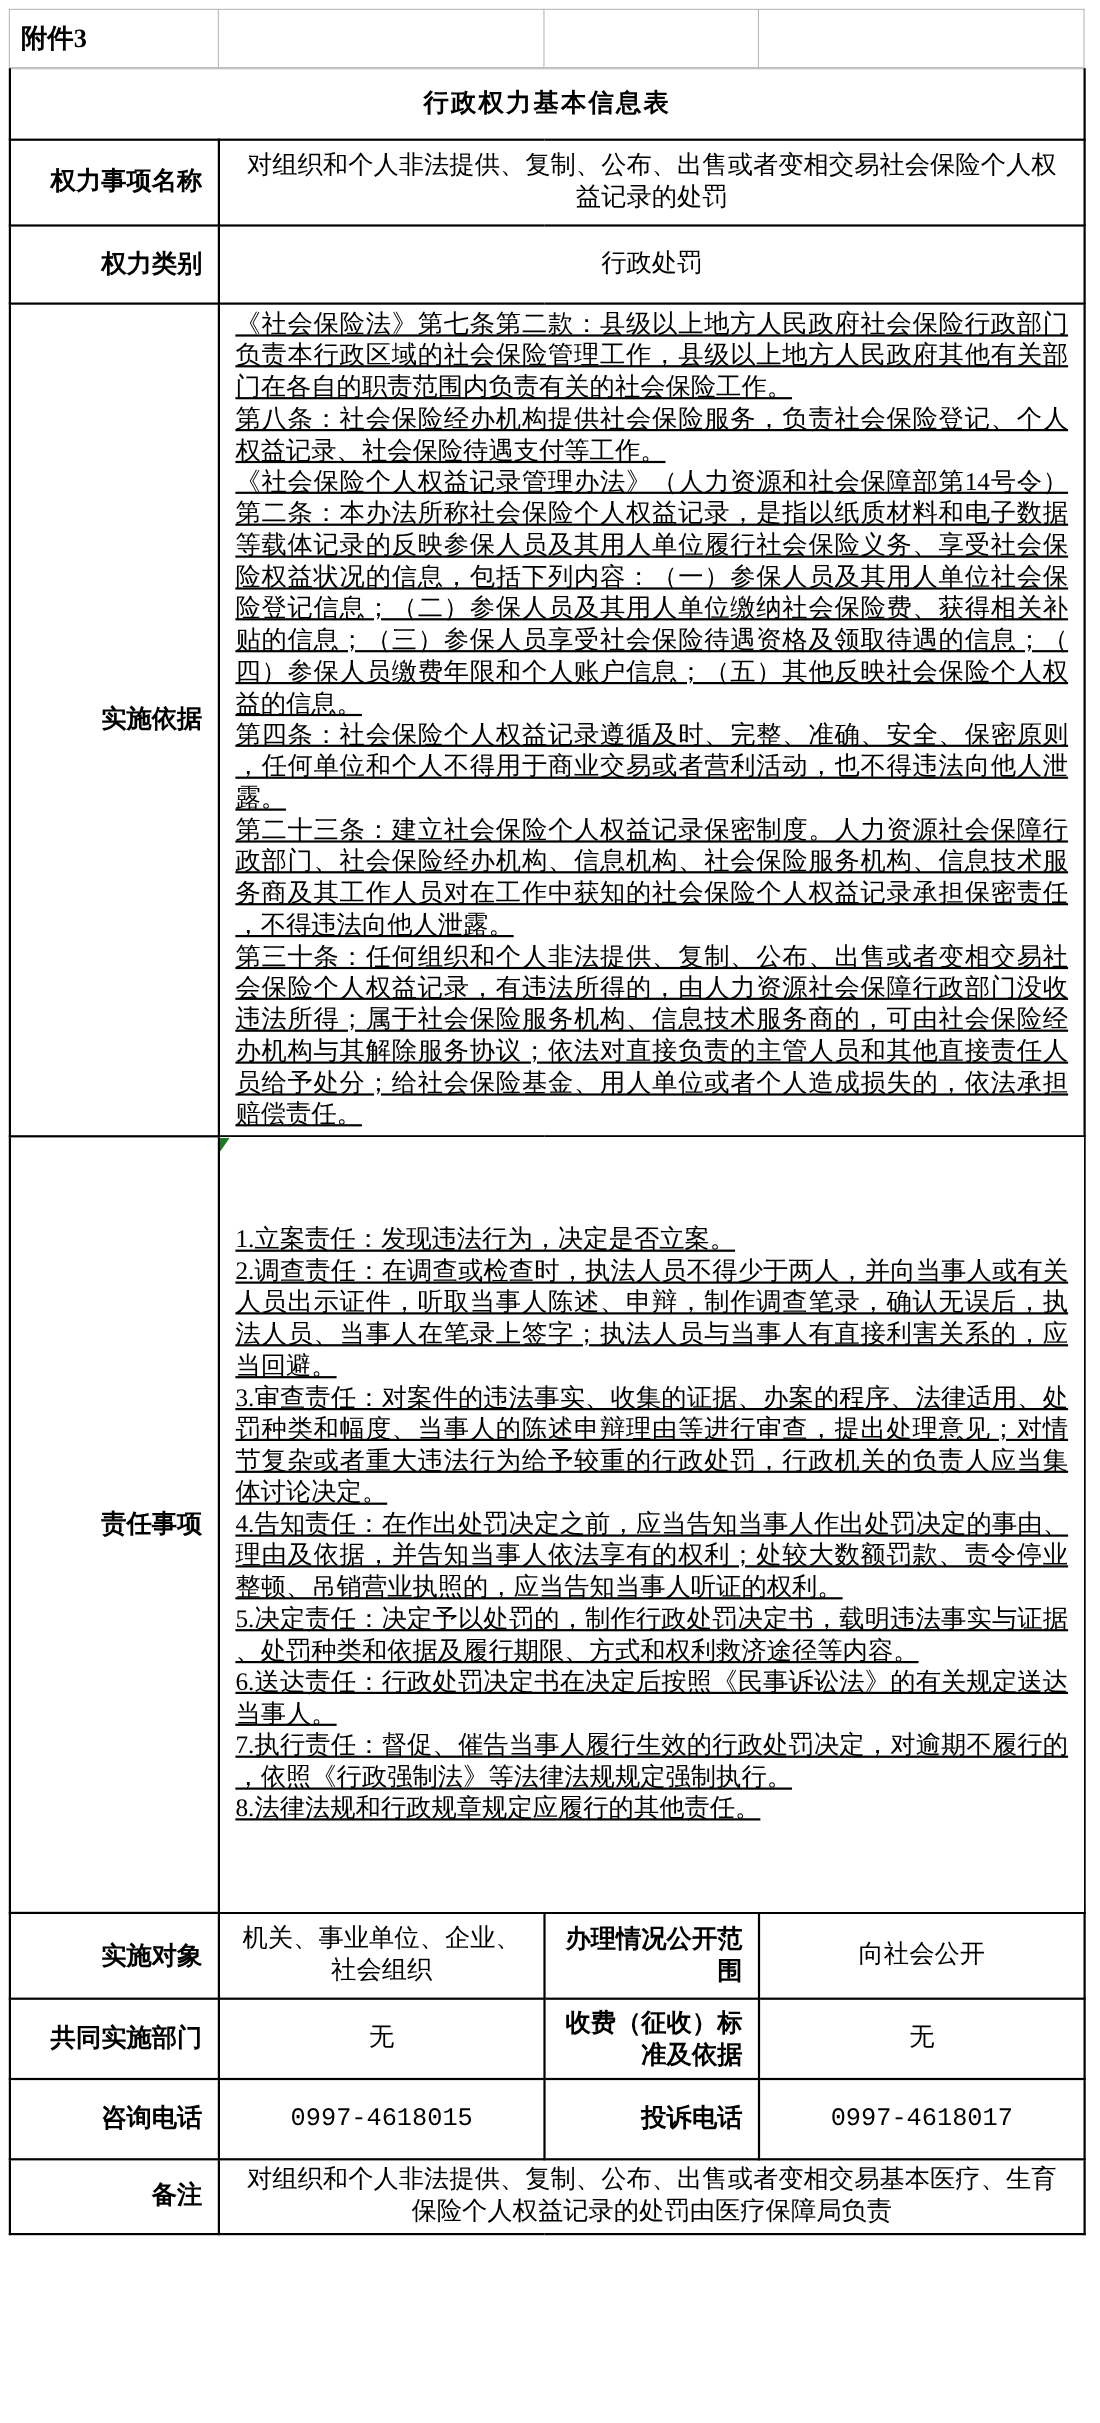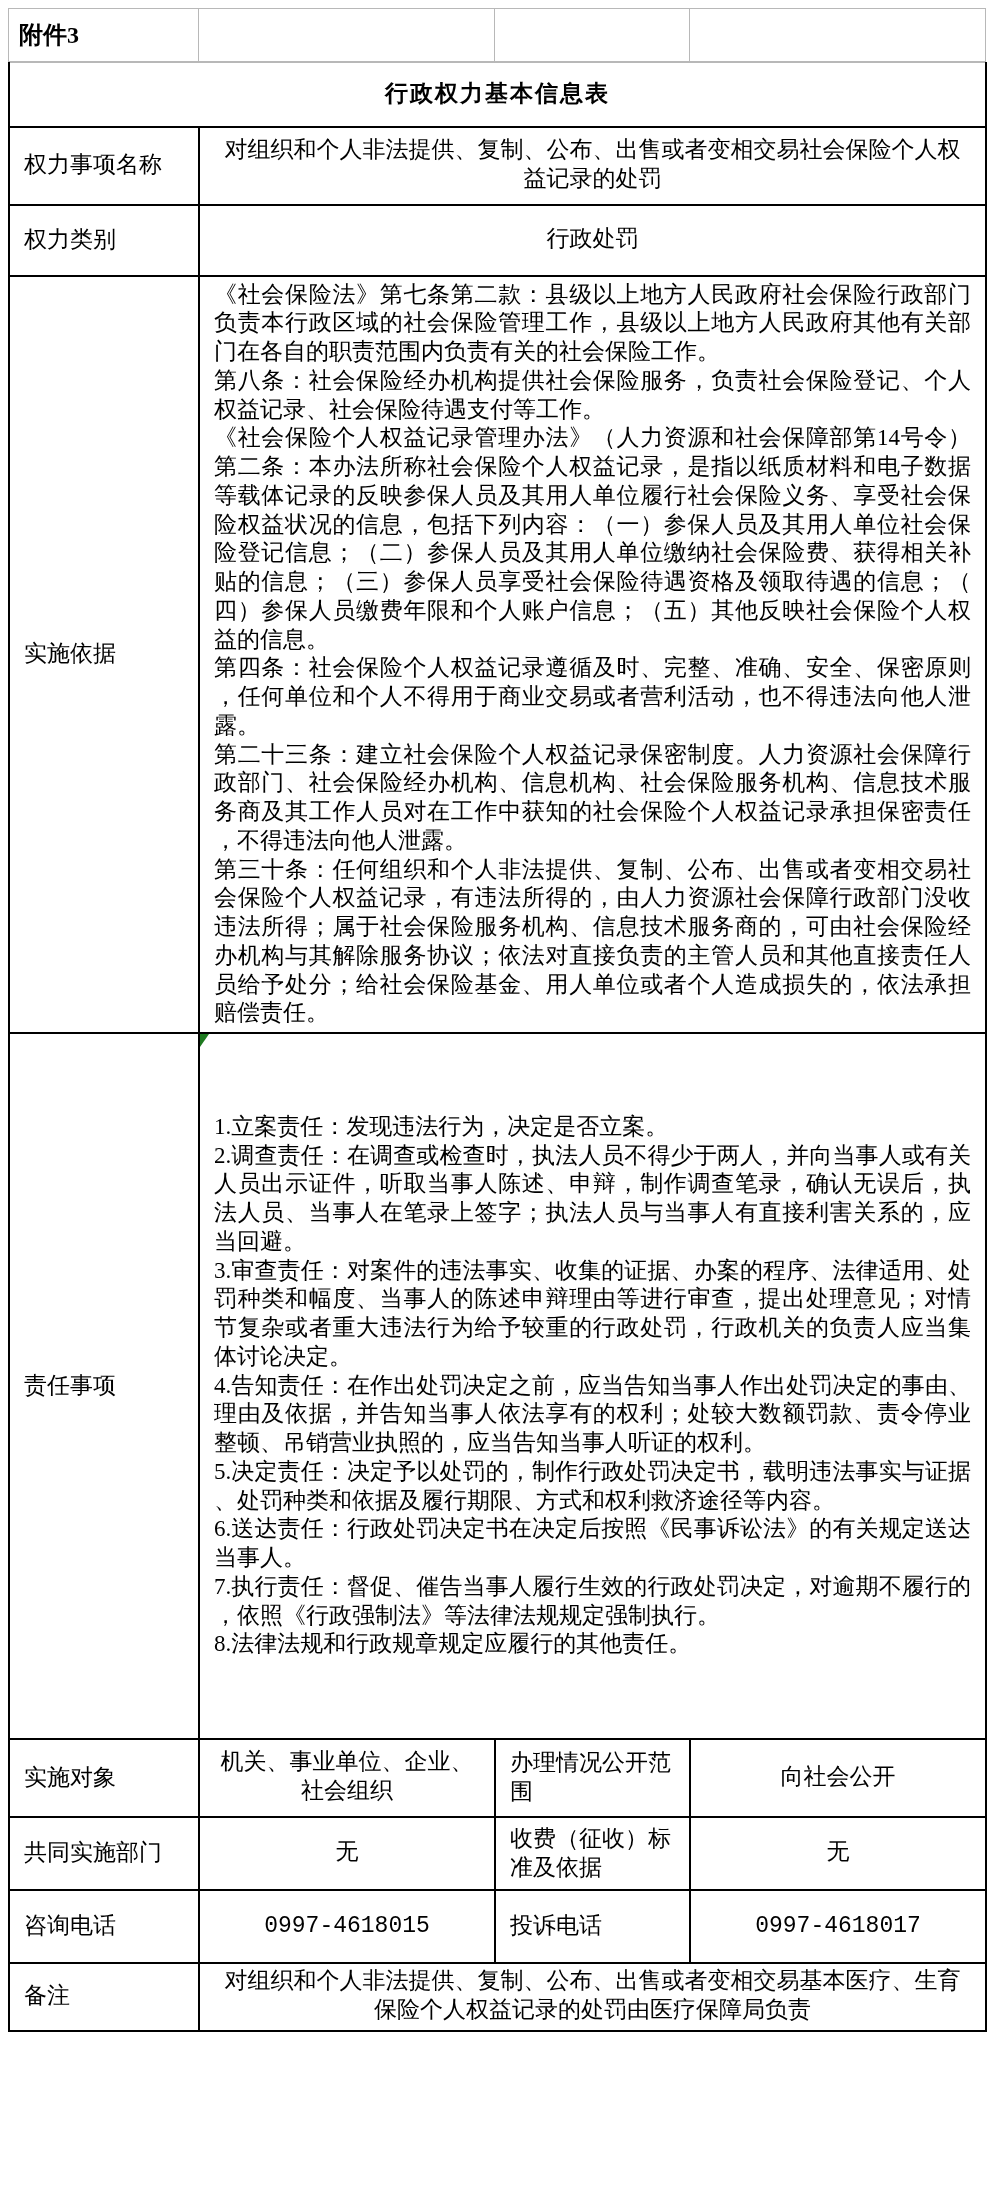--- a/index.html
+++ b/index.html
@@ -23,27 +23,27 @@
   
   .main{width:977px;}
   .main td{
     border:2px solid #000;vertical-align:middle;background:#fff;
     font-size:23px;line-height:1.25;padding:4px 14px;overflow:hidden;
   }
   .title-cell{
     border-top:1px solid #b8b8b8 !important;
     text-align:center;font-size:40px;font-weight:bold;letter-spacing:2px;
   }
-  .lbl{text-align:left;}
+  .lbl{text-align:right;font-weight:bold;}
   .val{text-align:center;font-family:Liberation Mono, monospace;}
   .long{
     text-align:justify;text-justify:inter-ideograph;
     white-space:pre-line;
     word-break:break-all;line-break:anywhere;
-    font-size:23px;line-height:28px;padding:4px 7px;
+    font-size:23px;line-height:28px;padding:4px 7px;text-decoration:underline;
   }
   .rel{position:relative;}
   .flag{
     position:absolute;left:0;top:0;width:9px;height:13px;
     clip-path:polygon(0 0,100% 0,0 100%);
   }
 </style>
 </head>
 <body>
 

